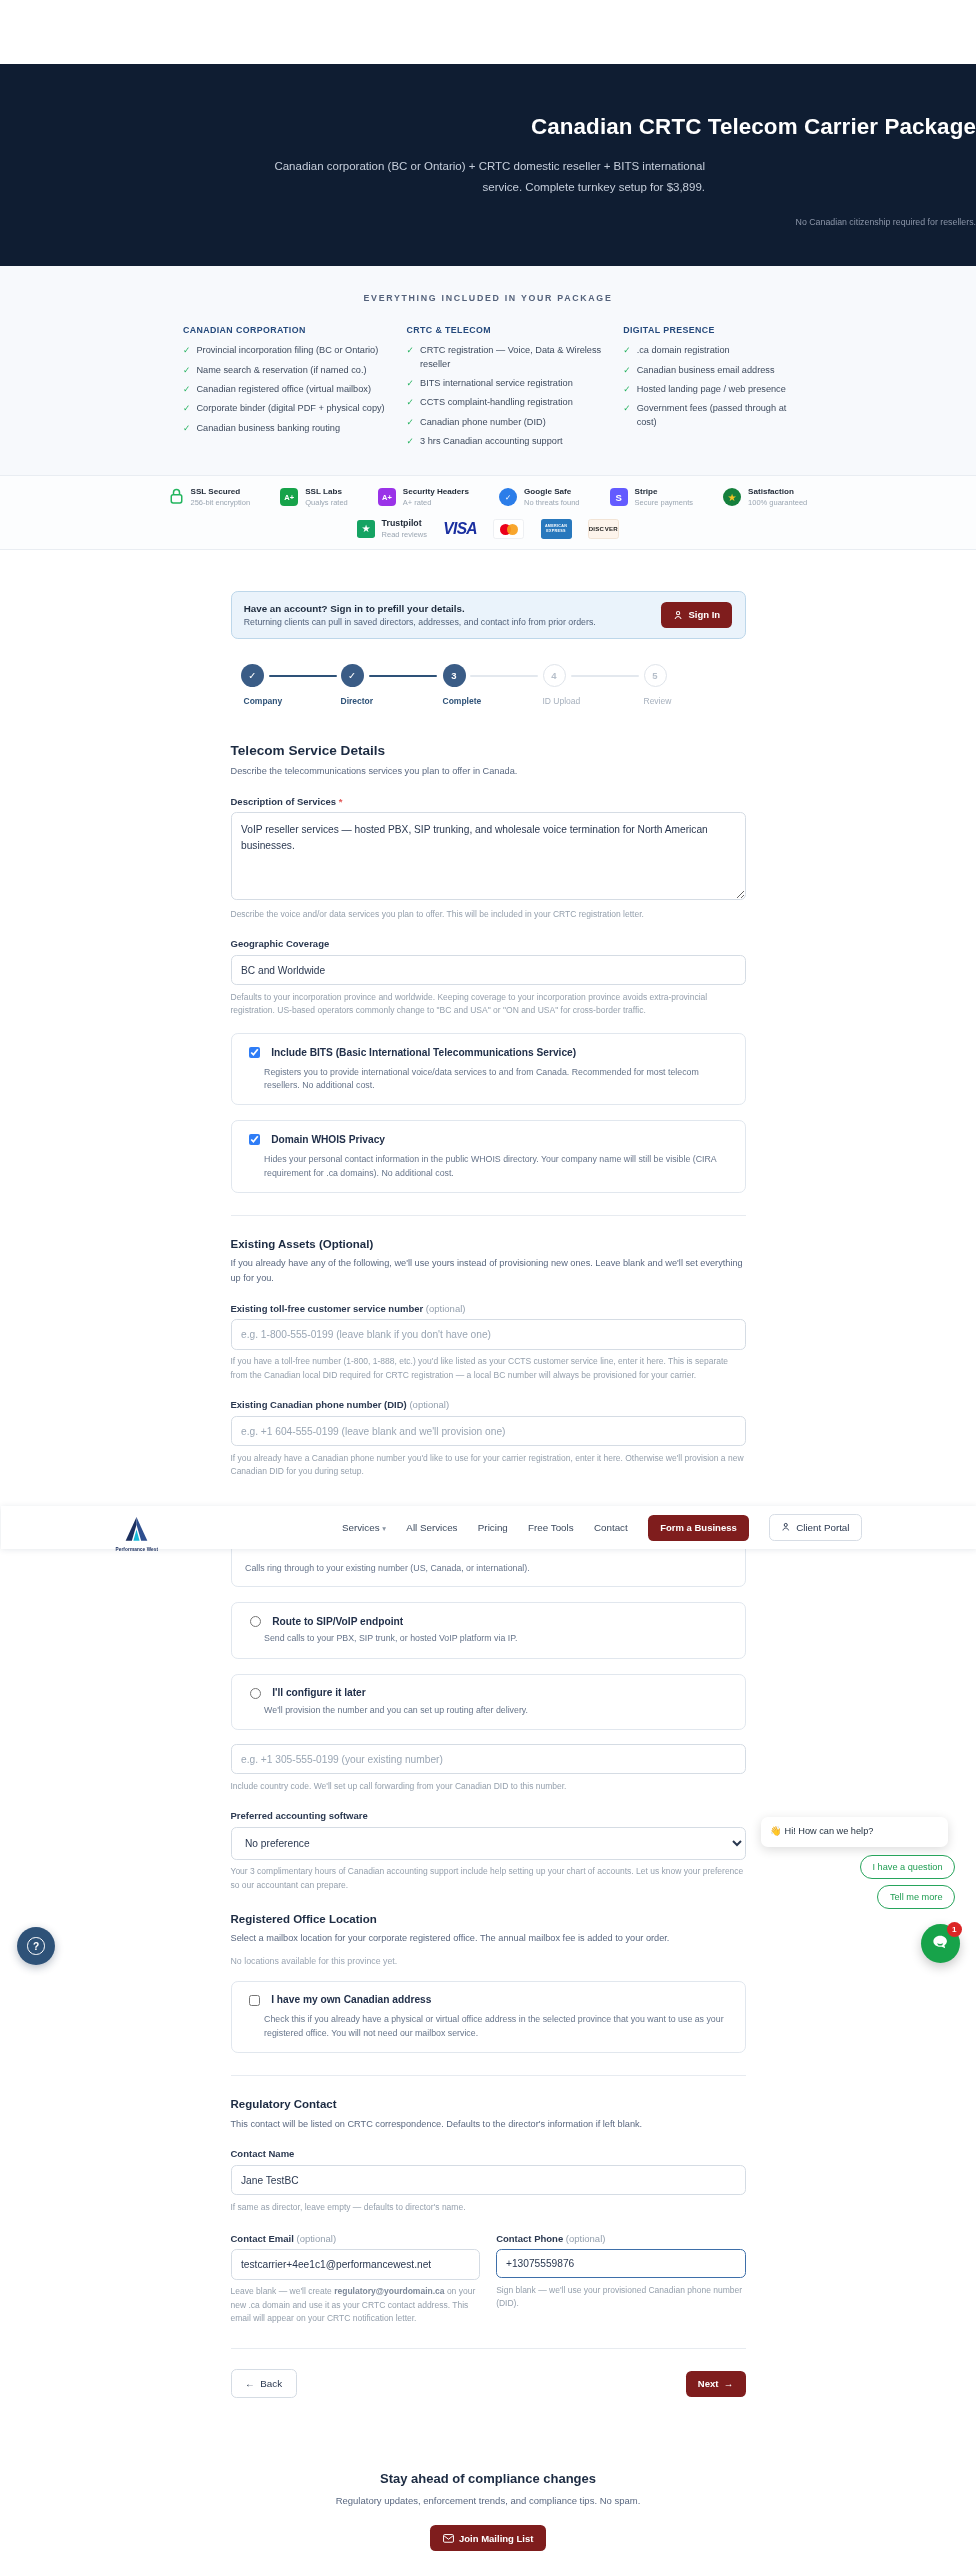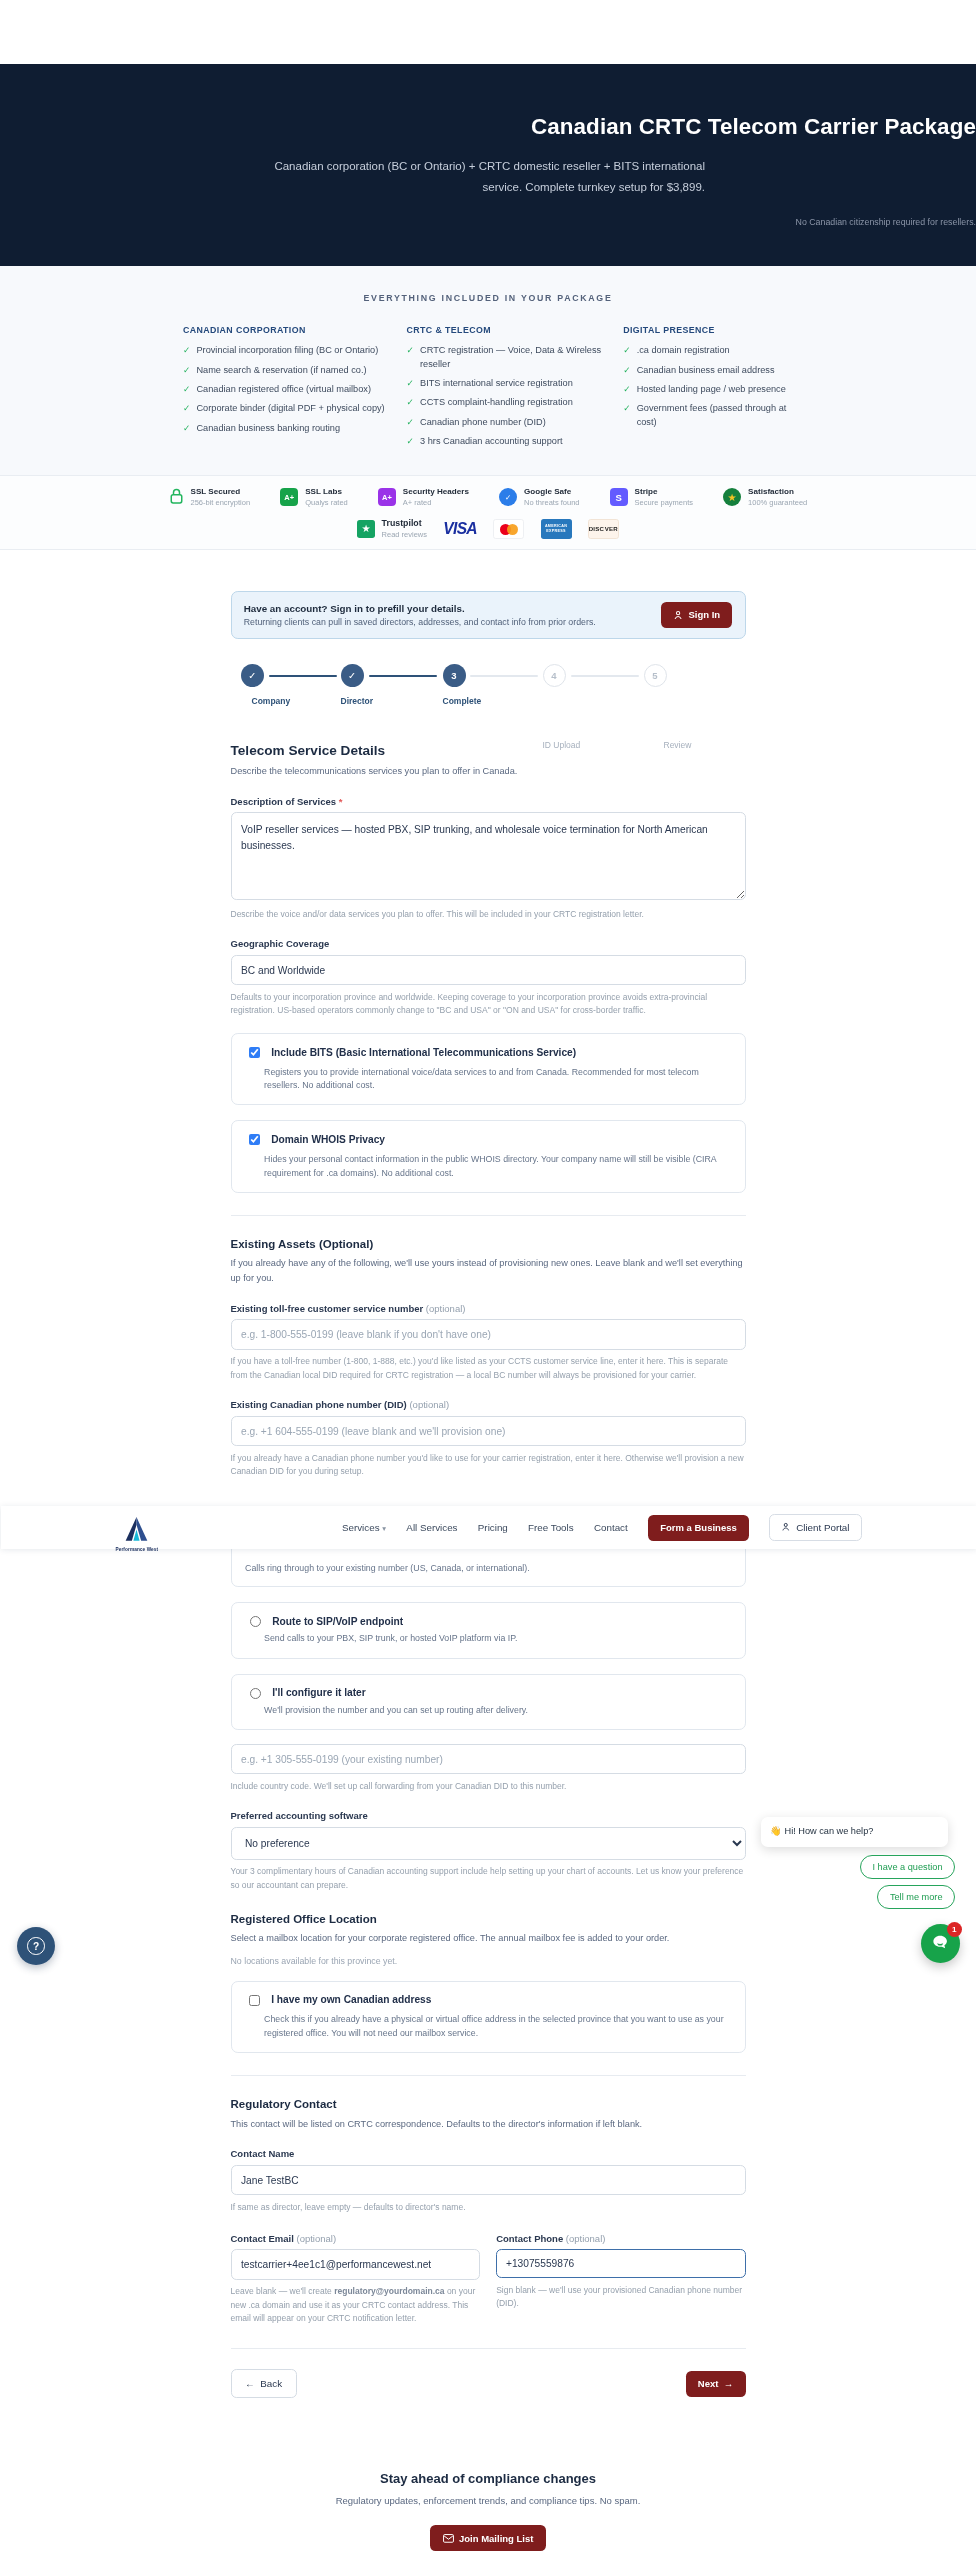--- a/index.html
+++ b/index.html
@@ -52,21 +52,21 @@
   
   .stepper { position:relative; height:49px; margin-top:24.4px; }
   .scircle { position:absolute; top:0; width:23px; height:23px; border-radius:50%; display:flex; align-items:center; justify-content:center; font-size:9.5px; font-weight:bold; }
   .s-done, .s-current { background:#3a5c86; color:#fff; }
   .s-next { background:#fff; border:1.4px solid #dfe4ea; color:#b6bfca; }
   .sline { position:absolute; top:11px; height:2px; border-radius:1.4px; }
   .l-done { background:#2e5278; }
   .l-todo { background:#e3e8ee; }
   .slabel { position:absolute; top:32px; font-size:8.5px; }
   .sl-active { color:#2e5278; font-weight:bold; }
-  .sl-idle { color:#a6b0bd;margin-top:44px; }
+  .sl-idle { color:#a6b0bd; }
   
   h2.sec { font-size:13.6px; color:#1c2b42; margin:30px 0 6.8px; }
   h3.sec { font-size:11.5px; color:#1c2b42; margin:0 0 6.8px; }
   .sec-sub { font-size:9.2px; color:#5a6880; line-height:1.6; margin:0; }
   .flabel { display:block; font-size:9.5px; font-weight:bold; color:#2a3850; margin:17px 0 5.4px; }
   .opt { color:#94a0ae; font-weight:normal; }
   .req { color:#e25555; }
   .tinput, .tarea, .tselect { width:100%; border:0.7px solid #d5dce4; border-radius:5.4px; padding:8.8px 9.5px; font-size:10.2px; color:#2a3850; background:#fff; font-family:inherit; }
   .tinput::placeholder, .tarea::placeholder { color:#9aa6b4; }
   .tarea { height:88px; resize:vertical; line-height:1.5; }
@@ -292,25 +292,25 @@
       </div>
     <div class="scircle s-current" style="left:212px">
         <span>3</span>
       </div>
     <div class="scircle s-next" style="left:312px">
         <span>4</span>
       </div>
     <div class="scircle s-next" style="left:413px">
         <span>5</span>
       </div>
-    <div class="slabel sl-active" style="left:21px">Company</div>
+    <div class="slabel sl-active" style="left:13px">Company</div>
     <div class="slabel sl-active" style="left:110px">Director</div>
     <div class="slabel sl-active" style="left:212px">Complete</div>
     <div class="slabel sl-idle" style="left:312px">ID Upload</div>
-    <div class="slabel sl-idle" style="left:433px">Review</div>
+    <div class="slabel sl-idle" style="left:413px">Review</div>
   </div>
 
   <h2 class="sec">Telecom Service Details</h2>
   <p class="sec-sub">Describe the telecommunications services you plan to offer in Canada.</p>
 
   <label class="flabel"><span>Description of Services</span> <span class="req">*</span></label>
   <textarea class="tarea" style="">VoIP reseller services — hosted PBX, SIP trunking, and wholesale voice termination for North American businesses.</textarea>
   <div class="help">Describe the voice and/or data services you plan to offer. This will be included in your CRTC registration letter.</div>
 
   <label class="flabel">Geographic Coverage</label>

